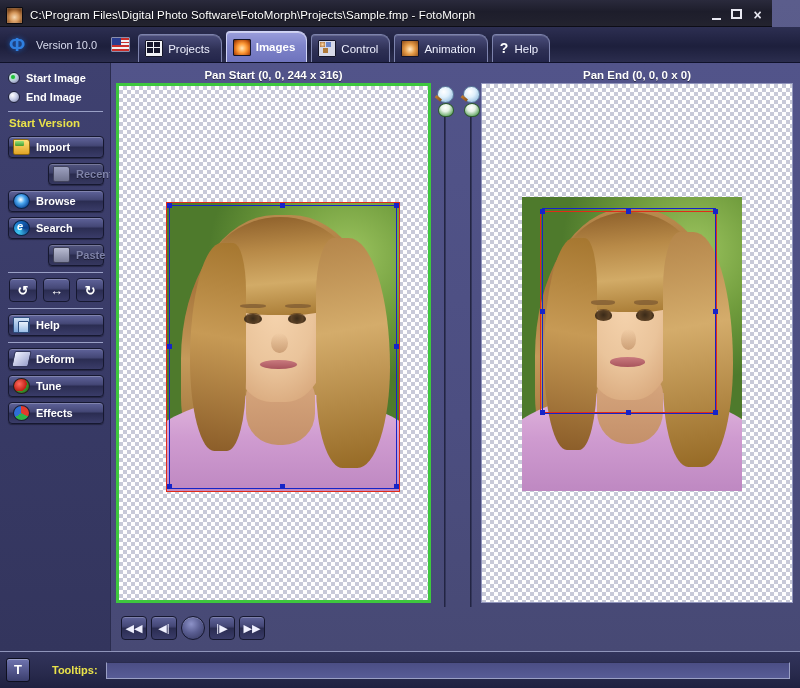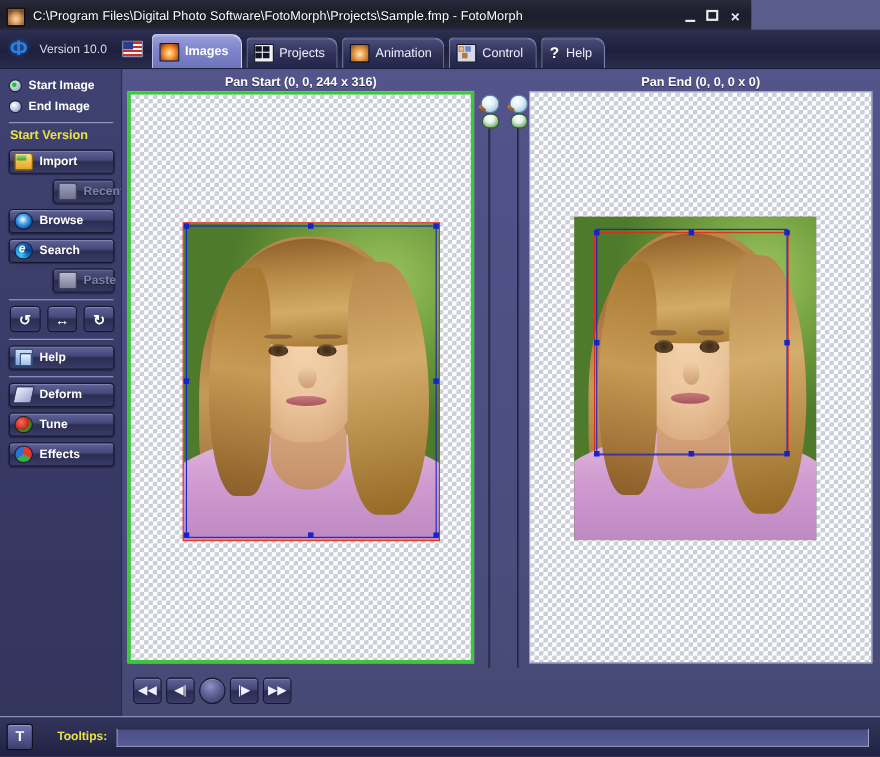--- a/index.html
+++ b/index.html
@@ -9,21 +9,21 @@
     background:#46486f;
   }
   .app{
     position:relative;width:800px;height:688px;
     background:linear-gradient(#5b5d8c,#4a4c78);
     box-sizing:border-box;
   }
 
   
   .titlebar{
-    position:absolute;left:0;top:0;width:683px;height:27px;
+    position:absolute;left:0;top:0;width:772px;height:27px;
     background:linear-gradient(180deg,#2a2a3c 0%,#1d1d2b 45%,#23232f 100%);
     border-bottom:1px solid #0d0d16;
     display:flex;align-items:center;
     box-sizing:border-box;padding:4px 4px 0 6px;
   }
   .title-icon{
     width:15px;height:15px;flex:0 0 15px;margin-right:7px;
     border:1px solid #0a0a10;border-radius:1px;
     background:
       radial-gradient(circle at 50% 62%, #f6d9b4 0%, #d79a5e 38%, #8b4f1e 70%, #4d2a0e 100%);
@@ -331,35 +331,35 @@
         </div>
       <div class="wb wb-close">×</div>
     </div>
   </div>
 
   <div class="tabbar">
     <div class="logo">Ф</div>
     <div class="version">Version 10.0</div>
     <div class="flag"></div>
 
+    <div class="tab">
+      <span class="tabico ico-projects"></span>
+      <span>Projects</span>
+    </div>
     <div class="tab active">
       <span class="tabico ico-images"></span>
       <span>Images</span>
     </div>
     <div class="tab">
-      <span class="tabico ico-projects"></span>
-      <span>Projects</span>
+      <span class="tabico ico-control"></span>
+      <span>Control</span>
     </div>
     <div class="tab">
       <span class="tabico ico-animation"></span>
       <span>Animation</span>
-    </div>
-    <div class="tab">
-      <span class="tabico ico-control"></span>
-      <span>Control</span>
     </div>
     <div class="tab">
       <span class="tabico ico-help">?</span>
       <span>Help</span>
     </div>
   </div>
 
   <div class="sidebar">
 
     <div class="radio-row">

